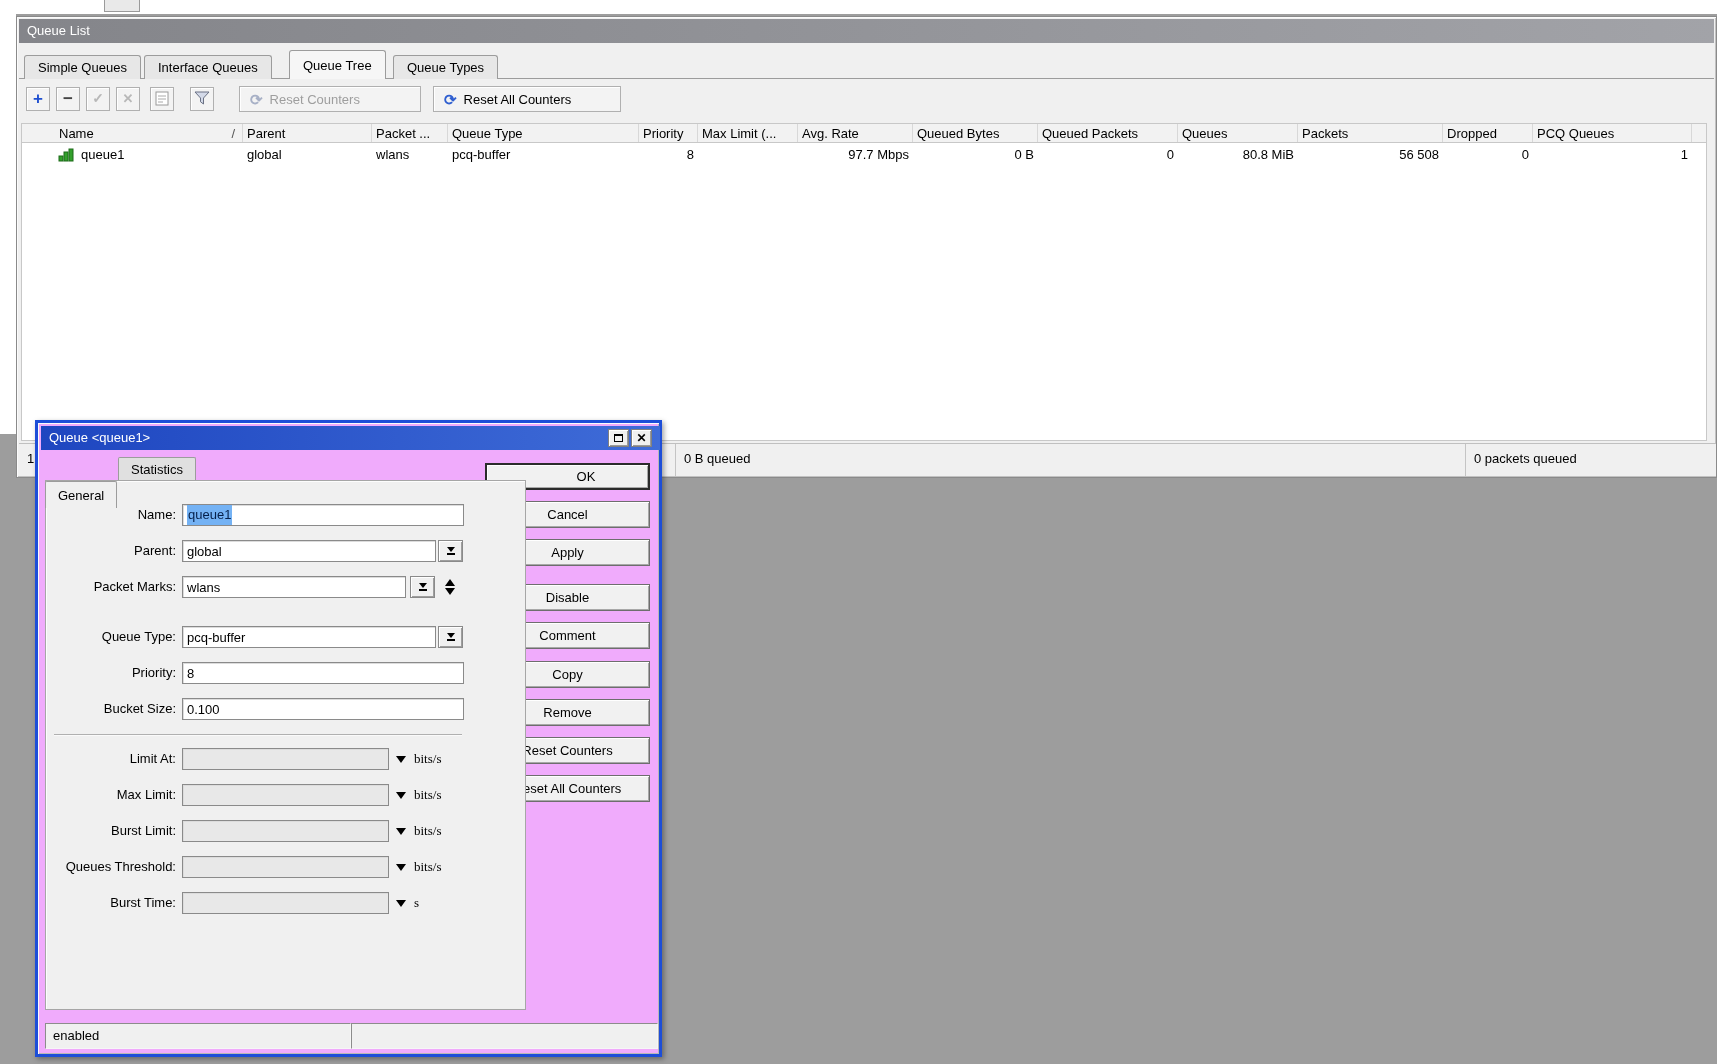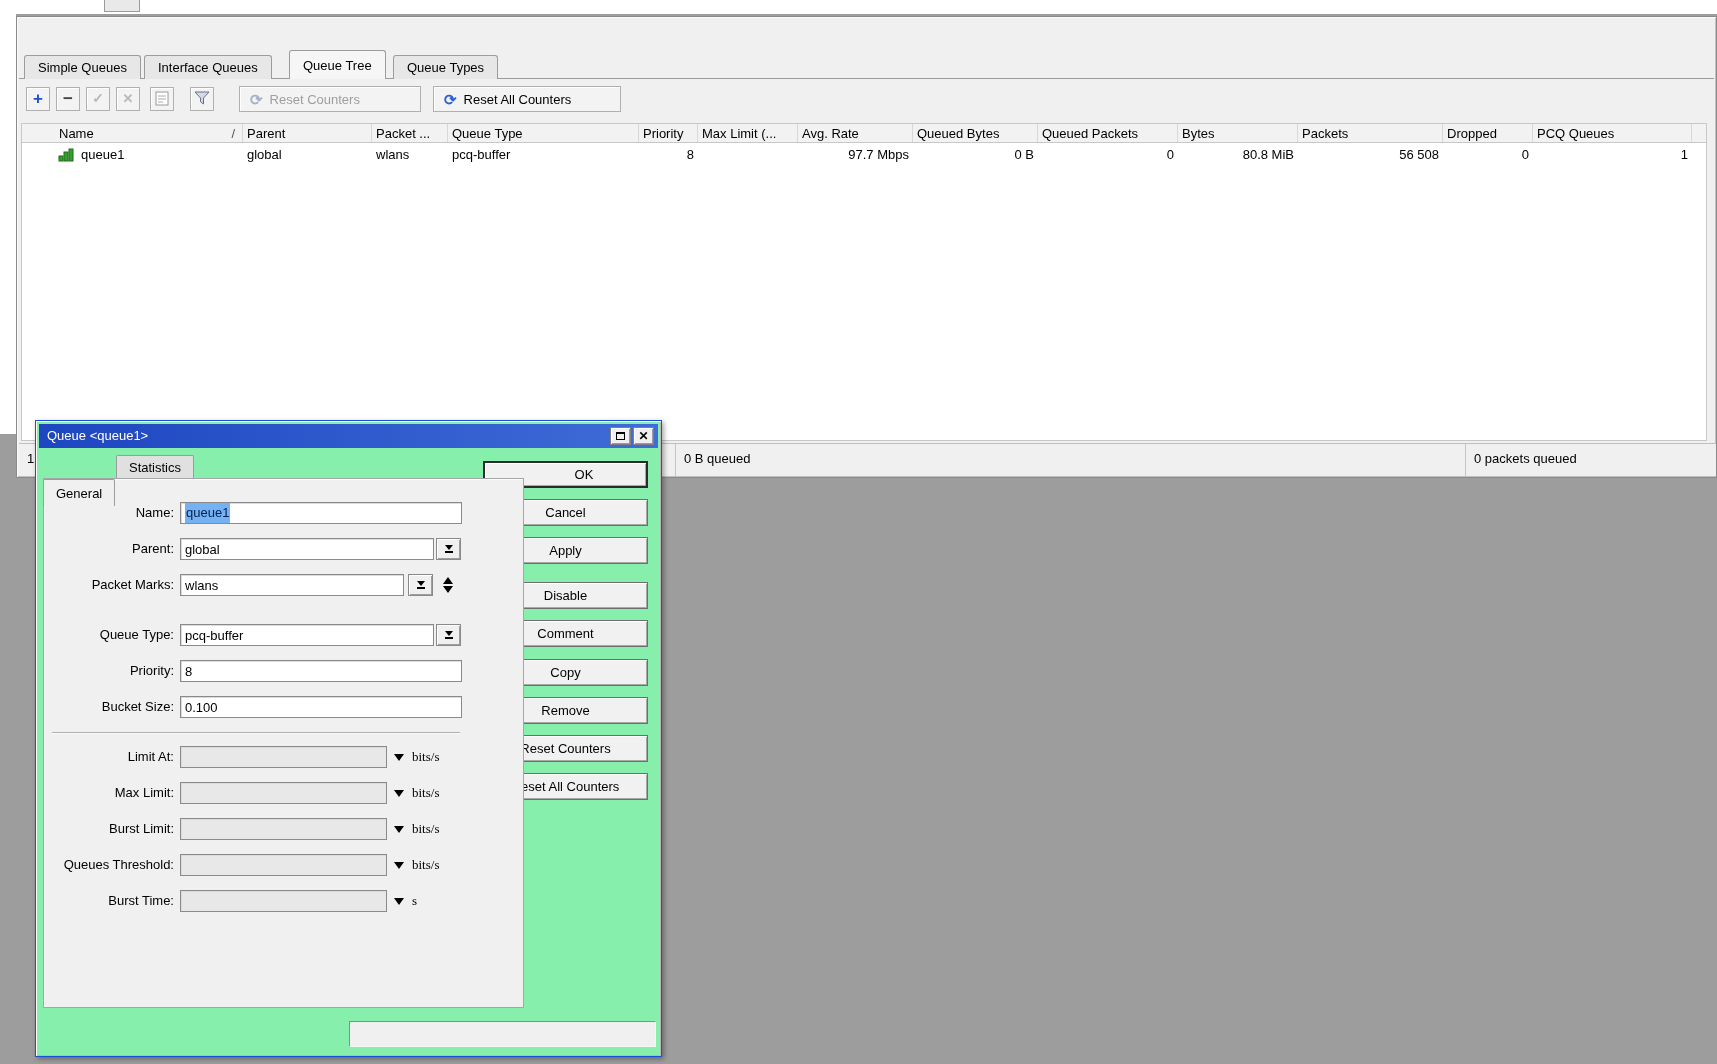--- a/index.html
+++ b/index.html
@@ -48,22 +48,22 @@
   .rc.num { text-align:right; }
   .rc.name-cell { padding-left:20px; display:flex; align-items:center; gap:7px; }
 
   #qlw-statusbar { left:2px; top:426px; width:1697px; height:33px; border-top:1px solid #c0c0c0; display:flex; background:#f0f0f0; }
   .sb-cell { padding:7px 8px; white-space:nowrap; overflow:hidden; }
   #sb-count { width:656px; }
   #sb-bytes { width:790px; border-left:1px solid #c4c4c4; }
   #sb-packets { flex:1 1 auto; border-left:1px solid #c4c4c4; }
 
   
-  #queue-dialog { left:35px; top:420px; width:627px; height:637px; background:#86efac;
-    border:1px solid #1d4ed8; box-shadow: inset 1px 1px 0 #fbfbfb, inset -1px -1px 0 #b8b8b8, 2px 2px 5px rgba(0,0,0,.35);
+  #queue-dialog { left:35px; top:420px; width:627px; height:637px; background:#f0abfc;
+    border:3px solid #1d4ed8; box-shadow: inset 1px 1px 0 #fbfbfb, inset -1px -1px 0 #b8b8b8, 2px 2px 5px rgba(0,0,0,.35);
     z-index:10; }
   .dlg-titlebar { left:3px; top:3px; width:619px; height:24px;
     background:linear-gradient(90deg,#1e46c0,#3f6cd8); color:#fff; line-height:24px; padding-left:8px; }
   .tb-btn { position:absolute; top:6px; width:21px; height:18px; background:#f0f0f0; border:1px solid #808080;
     box-shadow: inset 1px 1px 0 #fff, inset -1px -1px 0 #9a9a9a; display:flex; align-items:center; justify-content:center;
     font-size:11px; color:#000; }
   #dlg-max { right:30px; }
   #dlg-close { right:7px; font-weight:bold; font-size:12px; }
   .max-glyph { width:9px; height:8px; border:1px solid #000; border-top-width:2px; }
 
@@ -111,20 +111,23 @@
 </style>
 </head>
 <body>
 
 <div class="abs" id="top-strip"></div>
 <div class="abs" id="top-strip-btn"></div>
 <div class="abs" id="left-strip"></div>
 
 <div class="abs" id="queue-list-window">
 
+  <div class="abs qlw-titlebar">
+    <span>Queue List</span>
+  </div>
 
   <div class="abs tabline"></div>
   <div class="tab" style="left:7px">Simple Queues</div>
   <div class="tab" style="left:127px">Interface Queues</div>
   <div class="tab active" style="left:272px">Queue Tree</div>
   <div class="tab" style="left:376px">Queue Types</div>
 
   <div class="tbtn" style="left:9px; color:#1e4fd0;"><span>+</span></div>
   <div class="tbtn" style="left:39px; color:#444;"><span>−</span></div>
   <div class="tbtn" style="left:69px; color:#b8b8b8; font-size:14px;"><span>✓</span></div>
@@ -161,21 +164,21 @@
       <span class="sort-mark">/</span>
     </div>
     <div class="hc" style="width:129px">Parent</div>
     <div class="hc" style="width:76px">Packet ...</div>
     <div class="hc" style="width:191px">Queue Type</div>
     <div class="hc" style="width:59px">Priority</div>
     <div class="hc" style="width:100px">Max Limit (...</div>
     <div class="hc" style="width:115px">Avg. Rate</div>
     <div class="hc" style="width:125px">Queued Bytes</div>
     <div class="hc" style="width:140px">Queued Packets</div>
-    <div class="hc" style="width:120px">Bytes</div>
+    <div class="hc" style="width:120px">Queues</div>
     <div class="hc" style="width:145px">Packets</div>
     <div class="hc" style="width:90px">Dropped</div>
     <div class="hc" style="width:159px">PCQ Queues</div>
   </div>
 
   <div class="abs" id="table-row">
     <div class="rc" style="width:16px; padding:0;"></div>
     <div class="rc name-cell" style="width:205px">
       <svg class="icon-svg" width="16" height="14" viewBox="0 0 16 14">
         <rect x="1" y="8" width="4" height="5" fill="#33a02c" stroke="#1d6b18"></rect>
@@ -289,14 +292,15 @@
   <div class="dlg-btn default" style="top:40px">OK</div>
   <div class="dlg-btn" style="top:78px">Cancel</div>
   <div class="dlg-btn" style="top:116px">Apply</div>
   <div class="dlg-btn" style="top:161px">Disable</div>
   <div class="dlg-btn" style="top:199px">Comment</div>
   <div class="dlg-btn" style="top:238px">Copy</div>
   <div class="dlg-btn" style="top:276px">Remove</div>
   <div class="dlg-btn" style="top:314px">Reset Counters</div>
   <div class="dlg-btn" style="top:352px">Reset All Counters</div>
 
+  <div class="status-cell" id="dlg-status-left">enabled</div>
   <div class="status-cell" id="dlg-status-right"></div>
 </div>
 
 </body></html>

